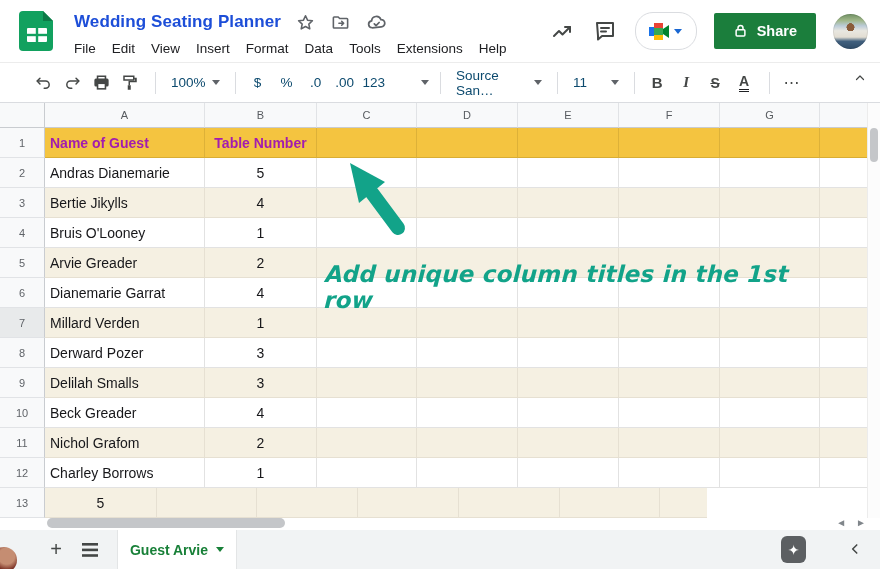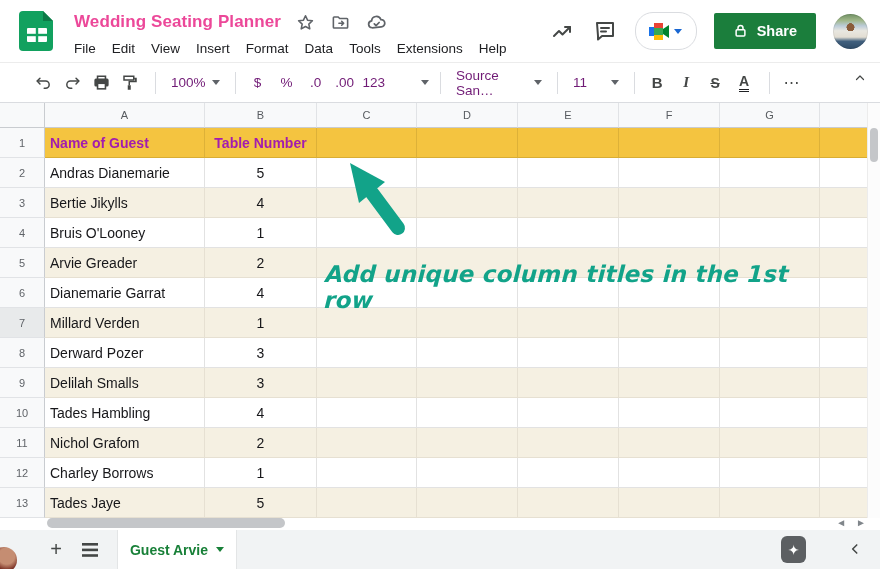--- a/index.html
+++ b/index.html
@@ -4,21 +4,21 @@
 <style>
   html,body{margin:0;padding:0;background:#fff;}
   #app{position:relative;width:880px;height:569px;overflow:hidden;background:#fff;
        font-family:"Liberation Sans",sans-serif;color:#202124;}
   .ni{pointer-events:none;}
 
   
   #topbar{position:absolute;left:0;top:0;width:880px;height:62px;background:#fff;}
   #logo{position:absolute;left:18px;top:11px;width:38px;height:40px;}
   .title-row{position:absolute;left:74px;top:8px;display:flex;align-items:center;gap:15px;height:28px;}
-  .doc-title{font-size:17px;font-weight:600;color:#ec4899;letter-spacing:.1px;}
+  .doc-title{font-size:17px;font-weight:600;color:#1d4ed8;letter-spacing:.1px;}
   .tb-ic{width:20px;height:20px;display:grid;place-items:center;color:#5f6368;}
   #menubar{position:absolute;left:66px;top:37px;display:flex;height:22px;align-items:center;}
   .menu-item{font-size:13.5px;color:#202124;padding:2px 8px;border-radius:4px;cursor:pointer;}
   .top-right{position:absolute;right:12px;top:10px;height:42px;display:flex;align-items:center;gap:17px;}
   .tr-ic{width:26px;height:26px;display:grid;place-items:center;color:#444746;}
   #meet-pill{width:60px;height:36px;border:1px solid #dadce0;border-radius:18px;background:#fff;
              display:flex;align-items:center;justify-content:center;gap:4px;}
   .caret{width:0;height:0;border-left:4px solid transparent;border-right:4px solid transparent;
          border-top:5px solid #5f6368;}
   #meet-pill .caret{border-top-color:#1967d2;}
@@ -31,21 +31,21 @@
           box-shadow:0 0 0 1px rgba(0,0,0,.08) inset;}
 
   
   #toolbar{position:absolute;left:0;top:62px;width:880px;height:41px;background:#fff;
            border-top:1px solid #ececec;border-bottom:1px solid #dadce0;
            display:flex;align-items:center;padding-left:30px;box-sizing:border-box;}
   .t-ic{min-width:26px;height:26px;display:grid;place-items:center;color:#444746;border-radius:4px;
         font-size:14px;margin-right:3px;}
   .t-div{width:1px;height:22px;background:#dadce0;margin:0 9px;}
   .t-drop{display:flex;align-items:center;gap:6px;padding:0 6px;height:26px;color:#444746;font-size:13.5px;}
-  .t-txt{font-size:13.5px;color:#701a75;font-weight:500;}
+  .t-txt{font-size:13.5px;color:#0c4a6e;font-weight:500;}
   #font-box{width:86px;justify-content:space-between;}
   #size-box{width:46px;justify-content:space-between;}
   .fmt-b{font-weight:700;font-size:15px;}
   .fmt-i{font-style:italic;font-family:"Liberation Serif",serif;font-size:15px;font-weight:600;}
   .fmt-s{text-decoration:line-through;font-size:14px;font-weight:600;}
   .fmt-a{font-weight:700;font-size:14px;border-bottom:3px double #202124;line-height:15px;}
   #toolbar-collapse{position:absolute;right:12px;top:70px;color:#444746;}
 
   
   #grid{position:absolute;left:0;top:103px;width:867px;height:415px;background:#fff;}
@@ -357,21 +357,21 @@
           <div class="cell w1 num">3</div>
           <div class="cell w2"></div>
           <div class="cell w3"></div>
           <div class="cell w4"></div>
           <div class="cell w5"></div>
           <div class="cell w6"></div>
           <div class="cell w7"></div>
         </div>
         <div class="row">
           <div class="rownum">10</div>
-          <div class="cell w0">Tades Hambling</div>
+          <div class="cell w0">Beck Greader</div>
           <div class="cell w1 num">4</div>
           <div class="cell w2"></div>
           <div class="cell w3"></div>
           <div class="cell w4"></div>
           <div class="cell w5"></div>
           <div class="cell w6"></div>
           <div class="cell w7"></div>
         </div>
         <div class="row band">
           <div class="rownum">11</div>
@@ -390,21 +390,20 @@
           <div class="cell w1 num">1</div>
           <div class="cell w2"></div>
           <div class="cell w3"></div>
           <div class="cell w4"></div>
           <div class="cell w5"></div>
           <div class="cell w6"></div>
           <div class="cell w7"></div>
         </div>
         <div class="row band">
           <div class="rownum">13</div>
-          <div class="cell w0">Tades Jaye</div>
           <div class="cell w1 num">5</div>
           <div class="cell w2"></div>
           <div class="cell w3"></div>
           <div class="cell w4"></div>
           <div class="cell w5"></div>
           <div class="cell w6"></div>
           <div class="cell w7"></div>
         </div>
       </div>
   </div>

